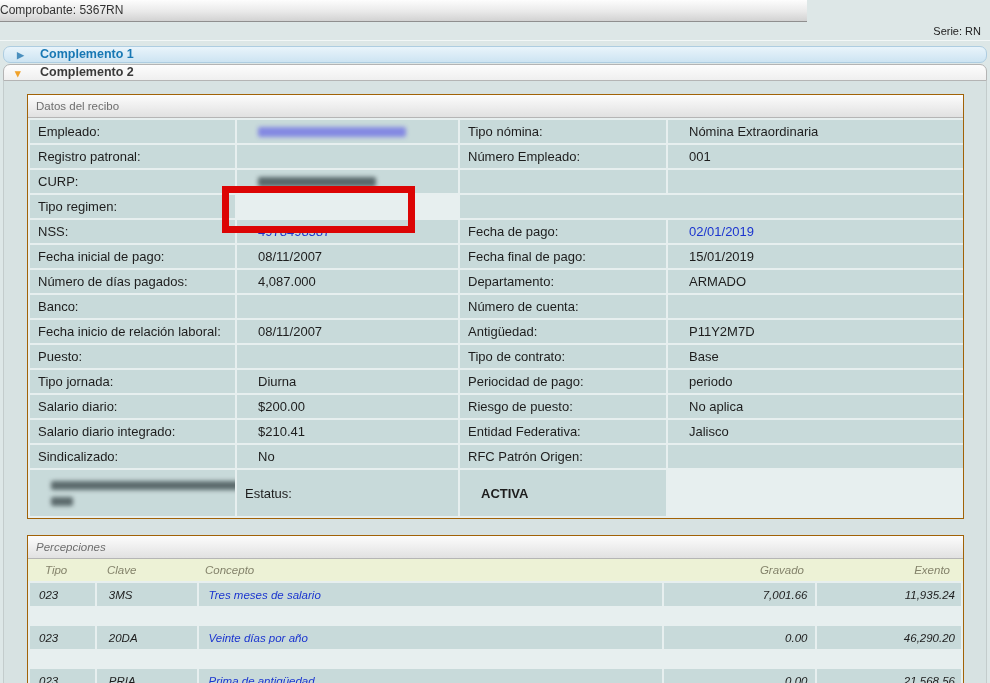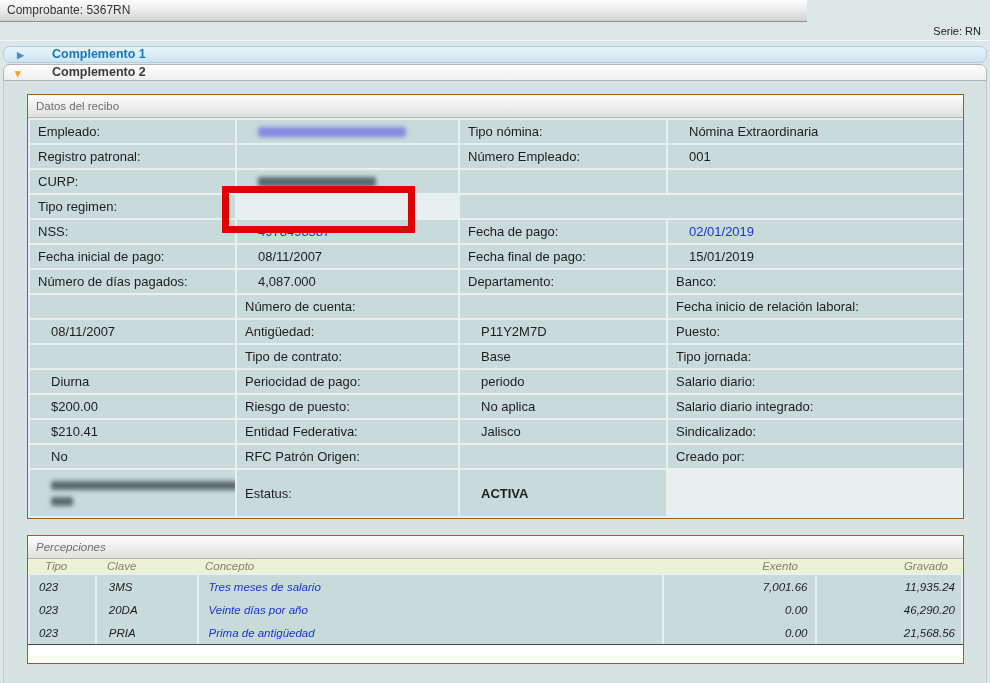--- a/index.html
+++ b/index.html
@@ -10,21 +10,21 @@
     position: relative;
     color: #1d1d1d;
   }
 
   
   .titlebar {
     position: absolute; left: 0; top: 0; width: 807px; height: 22px;
     background: linear-gradient(#fdfdfd, #e9e9e9 55%, #d2d2d2);
     border-bottom: 1px solid #8f8f8f;
     font-size: 12px; color: #333;
-    line-height: 21px; padding-left: 7px;
+    line-height: 21px; 
   }
 
   
   .serie-strip {
     position: absolute; left: 0; top: 23px; width: 990px; height: 18px;
     font-size: 11px; color: #222;
     text-align: right; padding-right: 9px; line-height: 17px;
     border-bottom: 1px solid #f2f7f7;
   }
 
@@ -33,21 +33,21 @@
     position: absolute; left: 3px; right: 3px; height: 17px;
     border-radius: 7px;
     font-size: 12.5px; font-weight: bold;
     line-height: 15px;
     cursor: pointer;
   }
   .acc-bar .arrow {
     position: absolute; left: 13px; top: 0; width: 12px;
     font-size: 9px; line-height: 16px;
   }
-  .acc-bar .acc-label { position: absolute; left: 48px; top: 0; }
+  .acc-bar .acc-label { position: absolute; left: 36px; top: 0; }
   .acc1 {
     top: 46px;
     background: linear-gradient(#e9f4fb, #cde4f2);
     border: 1px solid #aecde1;
     color: #1878b4;
   }
   .acc1 .arrow { color: #4a8fbe; }
   .acc2 {
     top: 64px;
     background: linear-gradient(#fdfdfd, #efefef);
@@ -128,23 +128,23 @@
   .c-tipo { width: 65px; padding-left: 9px; }
   .c-clave { width: 100px; padding-left: 12px; }
   .c-concepto { width: 465px; padding-left: 10px; }
   .c-gravado { width: 152px; justify-content: flex-end; padding-right: 8px; }
   .c-exento { width: 144px; justify-content: flex-end; padding-right: 6px; }
 
   .phead {
     background: #edf2d6; gap: 0; padding: 0 2px;
     border-bottom: 2px solid #e7efef;
   }
-  .phead .pcell { height: 14px; color: #84836b; }
+  .phead .pcell { height: 22px; color: #84836b; }
   .phead .c-tipo { padding-left: 15px; }
-  .pdata { margin-bottom: 0; }
+  .pdata { margin-bottom: 20px; }
   .pdata .pcell { height: 23px; background: #c8dada; }
   .pdata .c-concepto { color: #1b35cf; }
   .pfoot {
     display: flex; background: #ffffff; border-top: 1px solid #474747;
     padding: 0 2px; height: 19px;
   }
   .pfoot .pcell { background: #c2410c; height: 14px; margin-top: 44px; }
   .pfoot .c-sum-label { width: 630px; padding-left: 5px; }
 </style>
 </head>
@@ -200,20 +200,21 @@
       <div class="fv link">02/01/2019</div>
 
       <div class="fl">Fecha inicial de pago:</div>
       <div class="fv">08/11/2007</div>
       <div class="fl">Fecha final de pago:</div>
       <div class="fv">15/01/2019</div>
 
       <div class="fl">Número de días pagados:</div>
       <div class="fv">4,087.000</div>
       <div class="fl">Departamento:</div>
+      <div class="fv">ARMADO</div>
 
       <div class="fl">Banco:</div>
       <div class="fv"></div>
       <div class="fl">Número de cuenta:</div>
       <div class="fv"></div>
 
       <div class="fl">Fecha inicio de relación laboral:</div>
       <div class="fv">08/11/2007</div>
       <div class="fl">Antigüedad:</div>
       <div class="fv">P11Y2M7D</div>
@@ -236,42 +237,41 @@
       <div class="fl">Salario diario integrado:</div>
       <div class="fv">$210.41</div>
       <div class="fl">Entidad Federativa:</div>
       <div class="fv">Jalisco</div>
 
       <div class="fl">Sindicalizado:</div>
       <div class="fv">No</div>
       <div class="fl">RFC Patrón Origen:</div>
       <div class="fv"></div>
 
-      <div class="fl">Creado por:</div>
       <div class="fv">
         <span class="blur-stack">
           <span class="blur blur-line1"></span>
           <span class="blur blur-line2"></span>
         </span>
       </div>
       <div class="fl">Estatus:</div>
       <div class="fv bold">ACTIVA</div>
 
     </div>
   </div>
 
   <div class="panel perc-panel">
     <div class="panel-header">Percepciones</div>
 
     <div class="prow phead">
       <div class="pcell c-tipo">Tipo</div>
       <div class="pcell c-clave">Clave</div>
       <div class="pcell c-concepto">Concepto</div>
+      <div class="pcell c-gravado">Gravado</div>
       <div class="pcell c-exento">Exento</div>
-      <div class="pcell c-gravado">Gravado</div>
     </div>
 
     <div class="prow pdata">
       <div class="pcell c-tipo">023</div>
       <div class="pcell c-clave">3MS</div>
       <div class="pcell c-concepto">Tres meses de salario</div>
       <div class="pcell c-gravado">7,001.66</div>
       <div class="pcell c-exento">11,935.24</div>
     </div>
 

